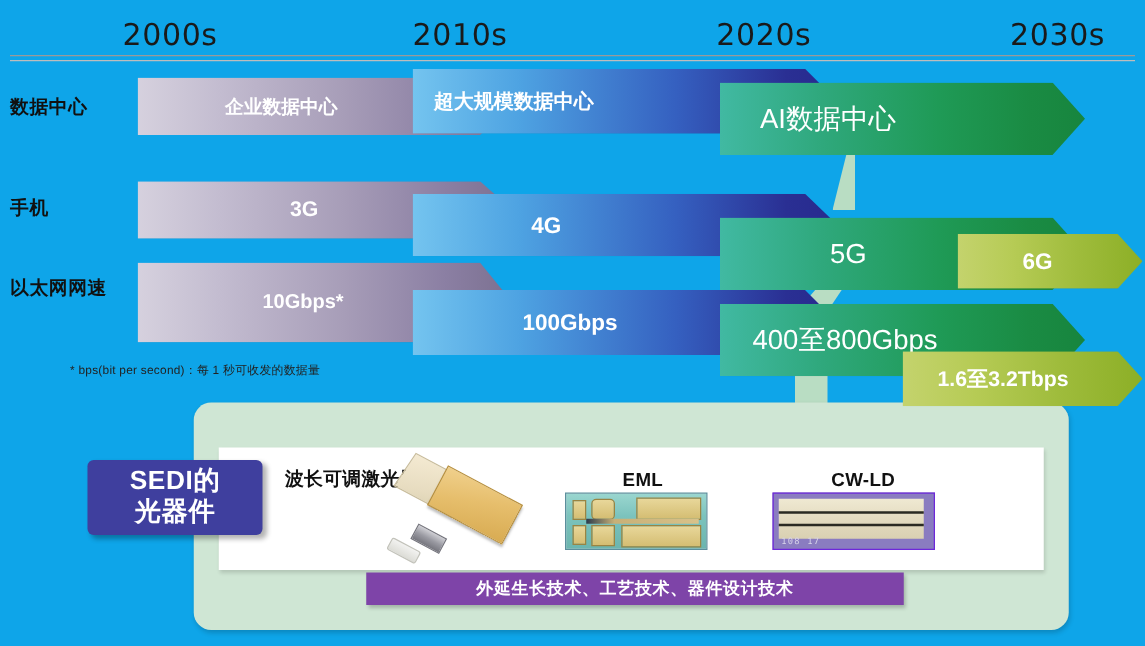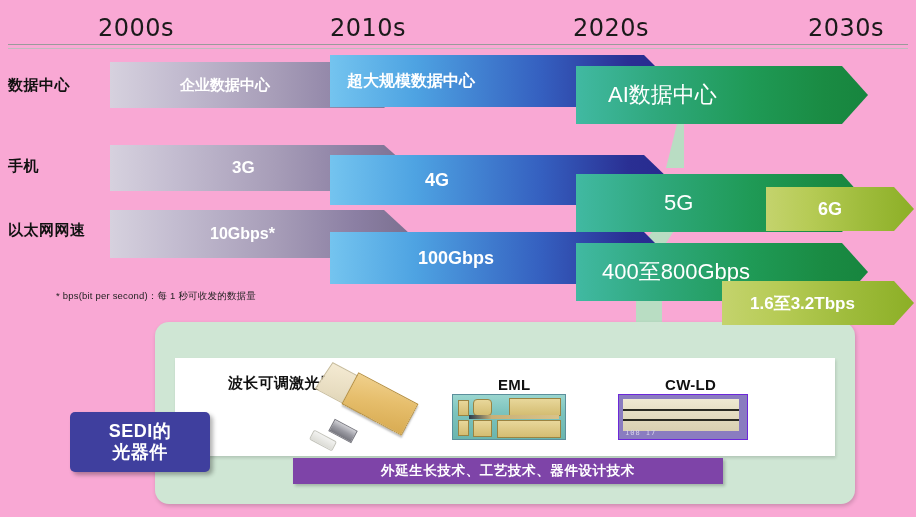--- a/index.html
+++ b/index.html
@@ -4,21 +4,21 @@
 <title>Optical Device Roadmap</title>
 <style>
   html,body{margin:0;padding:0;background:#ffffff;}
   body{
     font-family:"Liberation Sans","DejaVu Sans",sans-serif;
     -webkit-font-smoothing:antialiased;
   }
   #stage{
     position:relative;
     width:916px;height:517px;
-    background:#f9a8d4;
+    background:#0ea5e9;
     overflow:hidden;
   }
 
   
   .decade{
     position:absolute;
     font-size:24px;
     color:#1a1a1a;
     letter-spacing:0.5px;
     white-space:nowrap;
@@ -120,25 +120,24 @@
   }
 
   #sedibox{
     position:absolute;
     left:70px;top:368px;width:140px;height:60px;
     background:#3f3f9e;
     border-radius:5px;
     z-index:7;
     display:flex;flex-direction:column;
     align-items:center;justify-content:center;
-    color:#fff;font-weight:bold;font-size:18px;
+    color:#fff;font-weight:bold;font-size:21px;
     line-height:1.18;
     box-shadow:3px 3px 4px rgba(0,0,0,0.3);
     letter-spacing:0.5px;
-    margin-top:44px;
   }
 
   
   .art{ position:absolute;z-index:6; }
 
   
   #laser-body{
     position:absolute;left:38px;top:6px;width:66px;height:34px;
     background:linear-gradient(160deg,#f0d08c 0%,#e6be6c 45%,#d8ab52 100%);
     transform:rotate(28deg);
@@ -241,21 +240,21 @@
   </div>
 
   <div class="bar grad-green ar-right shadowed" style="left:576px;top:162px;width:292px;height:58px;z-index:6;margin-top:12px;">
     <span class="lbl" style="left:88px;font-size:22px;font-weight:normal;">5G</span>
   </div>
 
   <div class="bar grad-olive ar-right-sm shadowed" style="left:766px;top:187px;width:148px;height:44px;z-index:8;">
     <span class="lbl" style="left:52px;font-size:18px;">6G</span>
   </div>
 
-  <div class="bar grad-purple ar-right shadowed" style="left:110px;top:210px;width:300px;height:48px;z-index:2;">
+  <div class="bar grad-purple ar-right shadowed" style="left:110px;top:210px;width:300px;height:64px;z-index:2;">
     <span class="lbl" style="left:100px;font-size:16px;">10Gbps*</span>
   </div>
 
   <div class="bar grad-blue ar-right shadowed" style="left:330px;top:232px;width:340px;height:52px;z-index:4;">
     <span class="lbl" style="left:88px;font-size:18px;">100Gbps</span>
   </div>
 
   <div class="bar grad-green ar-right shadowed" style="left:576px;top:243px;width:292px;height:58px;z-index:6;">
     <span class="lbl" style="left:26px;font-size:22px;font-weight:normal;">400至800Gbps</span>
   </div>

